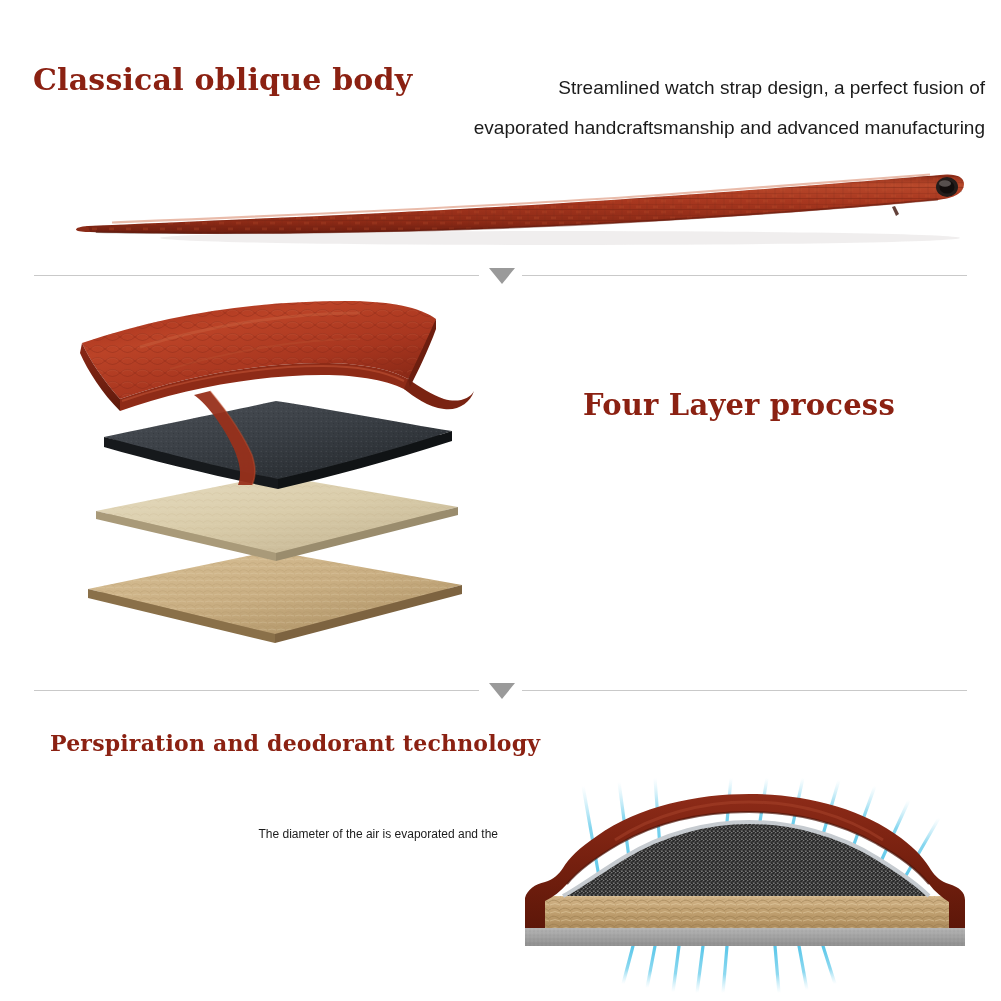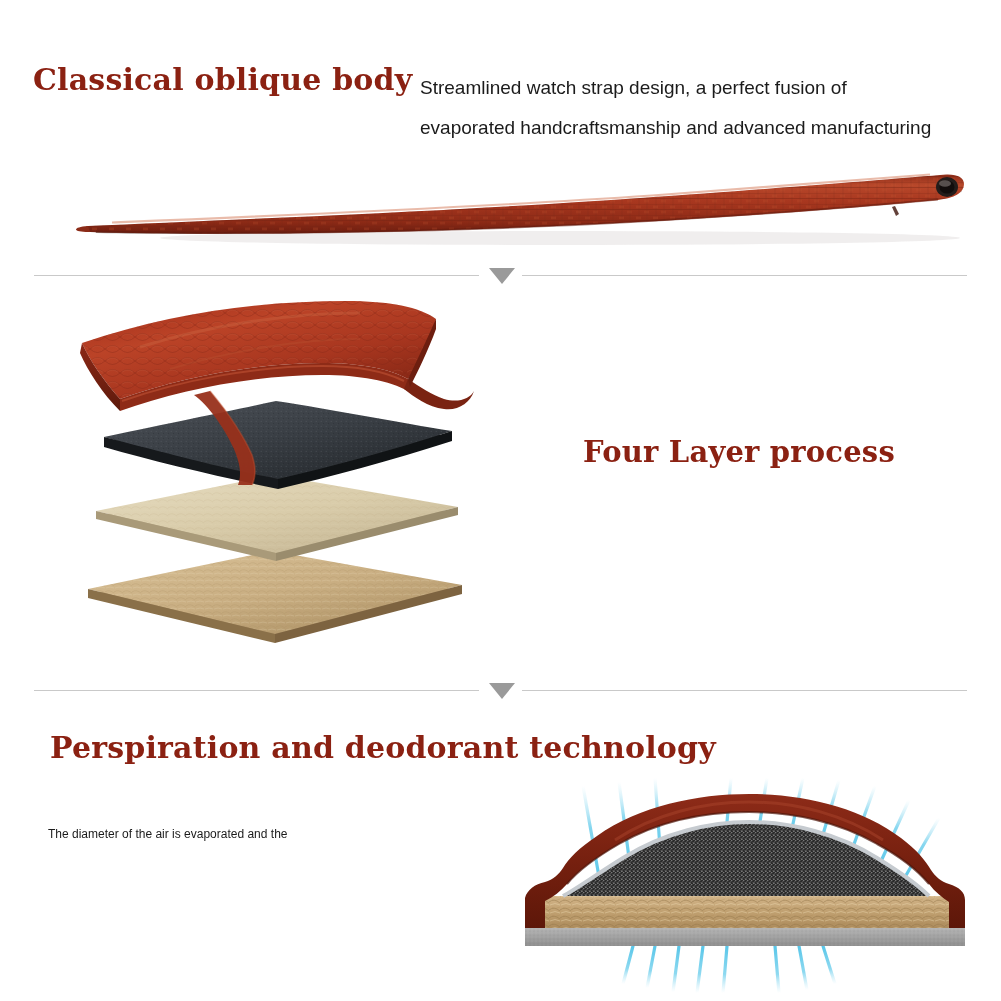--- a/index.html
+++ b/index.html
@@ -18,20 +18,21 @@
     font-family:"DejaVu Serif", serif;
     font-weight:bold;
     color:#8b2112;
     letter-spacing:.2px;
     white-space:nowrap;
   }
   .body-text{
     font-family:"Liberation Sans", sans-serif;
     color:#1b1b1b;
     font-weight:400;
+    text-align:right;
   }
 
   
   #sec1-title{position:absolute;left:33px;top:62px;font-size:30px;}
   #sec1-para{position:absolute;left:420px;top:68px;width:565px;
              font-size:19px;line-height:40px;}
 
   
   .strap-wrap{position:absolute;left:40px;top:160px;width:930px;height:95px;}
   .strap-svg{display:block;width:930px;height:95px;}
@@ -47,26 +48,26 @@
     border-left:13px solid transparent;
     border-right:13px solid transparent;
     border-top:16px solid #9a9a9a;
   }
   #div1{top:262px;}
   #div2{top:677px;}
 
   
   .layers-wrap{position:absolute;left:60px;top:295px;width:430px;height:370px;}
   .layers-svg{display:block;width:430px;height:370px;}
-  #sec2-title{position:absolute;left:583px;top:388px;font-size:29px;margin-top:47px;}
+  #sec2-title{position:absolute;left:583px;top:388px;font-size:29px;}
   #sec2-para{position:absolute;left:583px;top:460px;width:410px;
              font-size:19px;line-height:33px;}
 
   
-  #sec3-title{position:absolute;left:50px;top:730px;font-size:30px;}
+  #sec3-title{position:absolute;left:50px;top:730px;font-size:22px;}
   #sec3-para{position:absolute;left:48px;top:815px;width:450px;
              font-size:12px;line-height:38px;}
   .cross-wrap{position:absolute;left:505px;top:778px;width:480px;height:215px;}
   .cross-svg{display:block;width:480px;height:215px;}
 </style>
 </head>
 <body>
 
 <div class="page">
 

